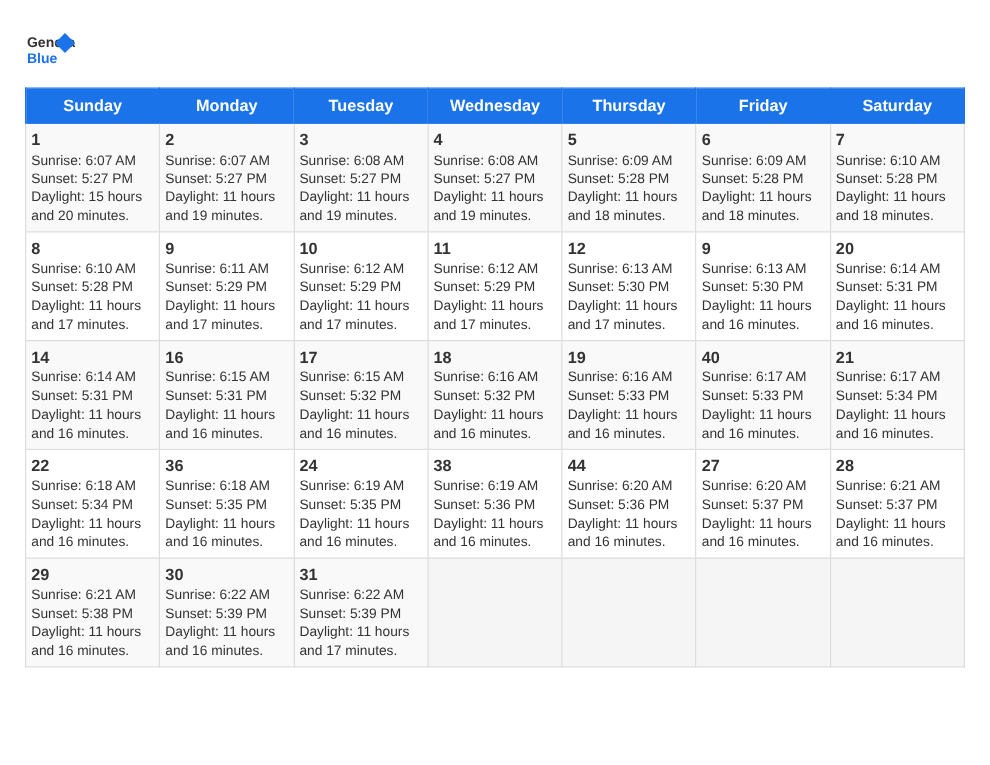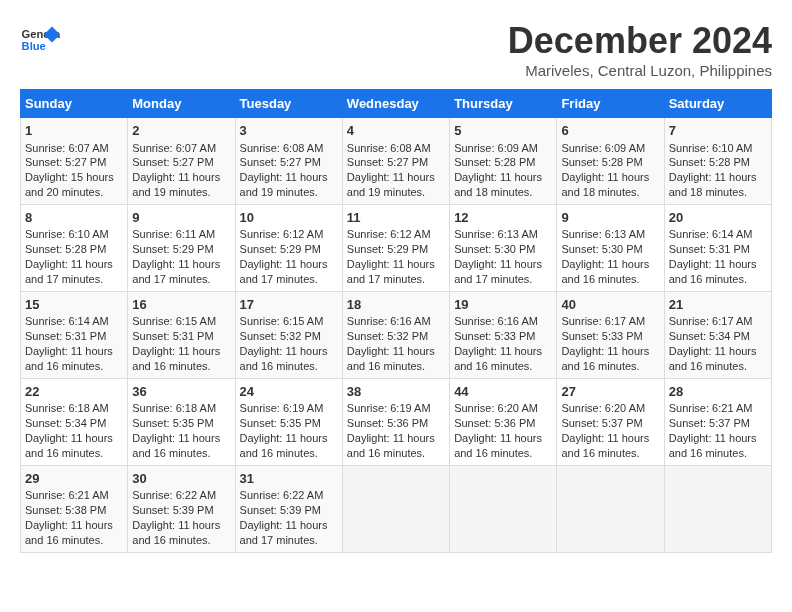--- a/index.html
+++ b/index.html
@@ -41,21 +41,21 @@
       width: 100%;
       border-collapse: collapse;
       font-size: 11px;
     }
     thead tr {
       background-color: #1a73e8;
       color: #fff;
     }
     thead th {
       padding: 6px 4px;
-      text-align: left;
+      text-align: center;
       font-size: 13px;
       font-weight: bold;
       border: 1px solid #1a73e8;
     }
     tbody tr {
       border-bottom: 1px solid #ccc;
     }
     tbody tr:nth-child(odd) {
       background-color: #f9f9f9;
     }
@@ -83,24 +83,20 @@
 </head>
 <body>
 
 <div class="header">
   <div class="logo">
     <svg class="logo-icon" viewBox="0 0 50 50" xmlns="http://www.w3.org/2000/svg">
       <text x="2" y="22" font-size="14" font-weight="bold" fill="#333">General</text>
       <text x="2" y="38" font-size="14" font-weight="bold" fill="#1a73e8">Blue</text>
       <polygon points="40,8 50,18 40,28 30,18" fill="#1a73e8"></polygon>
     </svg>
-  </div>
-  <div class="title-block">
-    <div class="month-title">December 2024</div>
-    <div class="location">Mariveles, Central Luzon, Philippines</div>
   </div>
 </div>
 
 <table>
   <thead>
     <tr id="header-row">
         <th>Sunday</th>
         <th>Monday</th>
         <th>Tuesday</th>
         <th>Wednesday</th>
@@ -193,21 +189,21 @@
       </td>
         <td>
         <span class="day-num">20</span>
         <span>Sunrise: 6:14 AM</span><br>
         <span>Sunset: 5:31 PM</span><br>
         <span>Daylight: 11 hours and 16 minutes.</span>
       </td>
       </tr>
       <tr>
         <td>
-        <span class="day-num">15</span>
+        <span class="day-num">14</span>
         <span>Sunrise: 6:14 AM</span><br>
         <span>Sunset: 5:31 PM</span><br>
         <span>Daylight: 11 hours and 16 minutes.</span>
       </td>
         <td>
         <span class="day-num">16</span>
         <span>Sunrise: 6:15 AM</span><br>
         <span>Sunset: 5:31 PM</span><br>
         <span>Daylight: 11 hours and 16 minutes.</span>
       </td>

